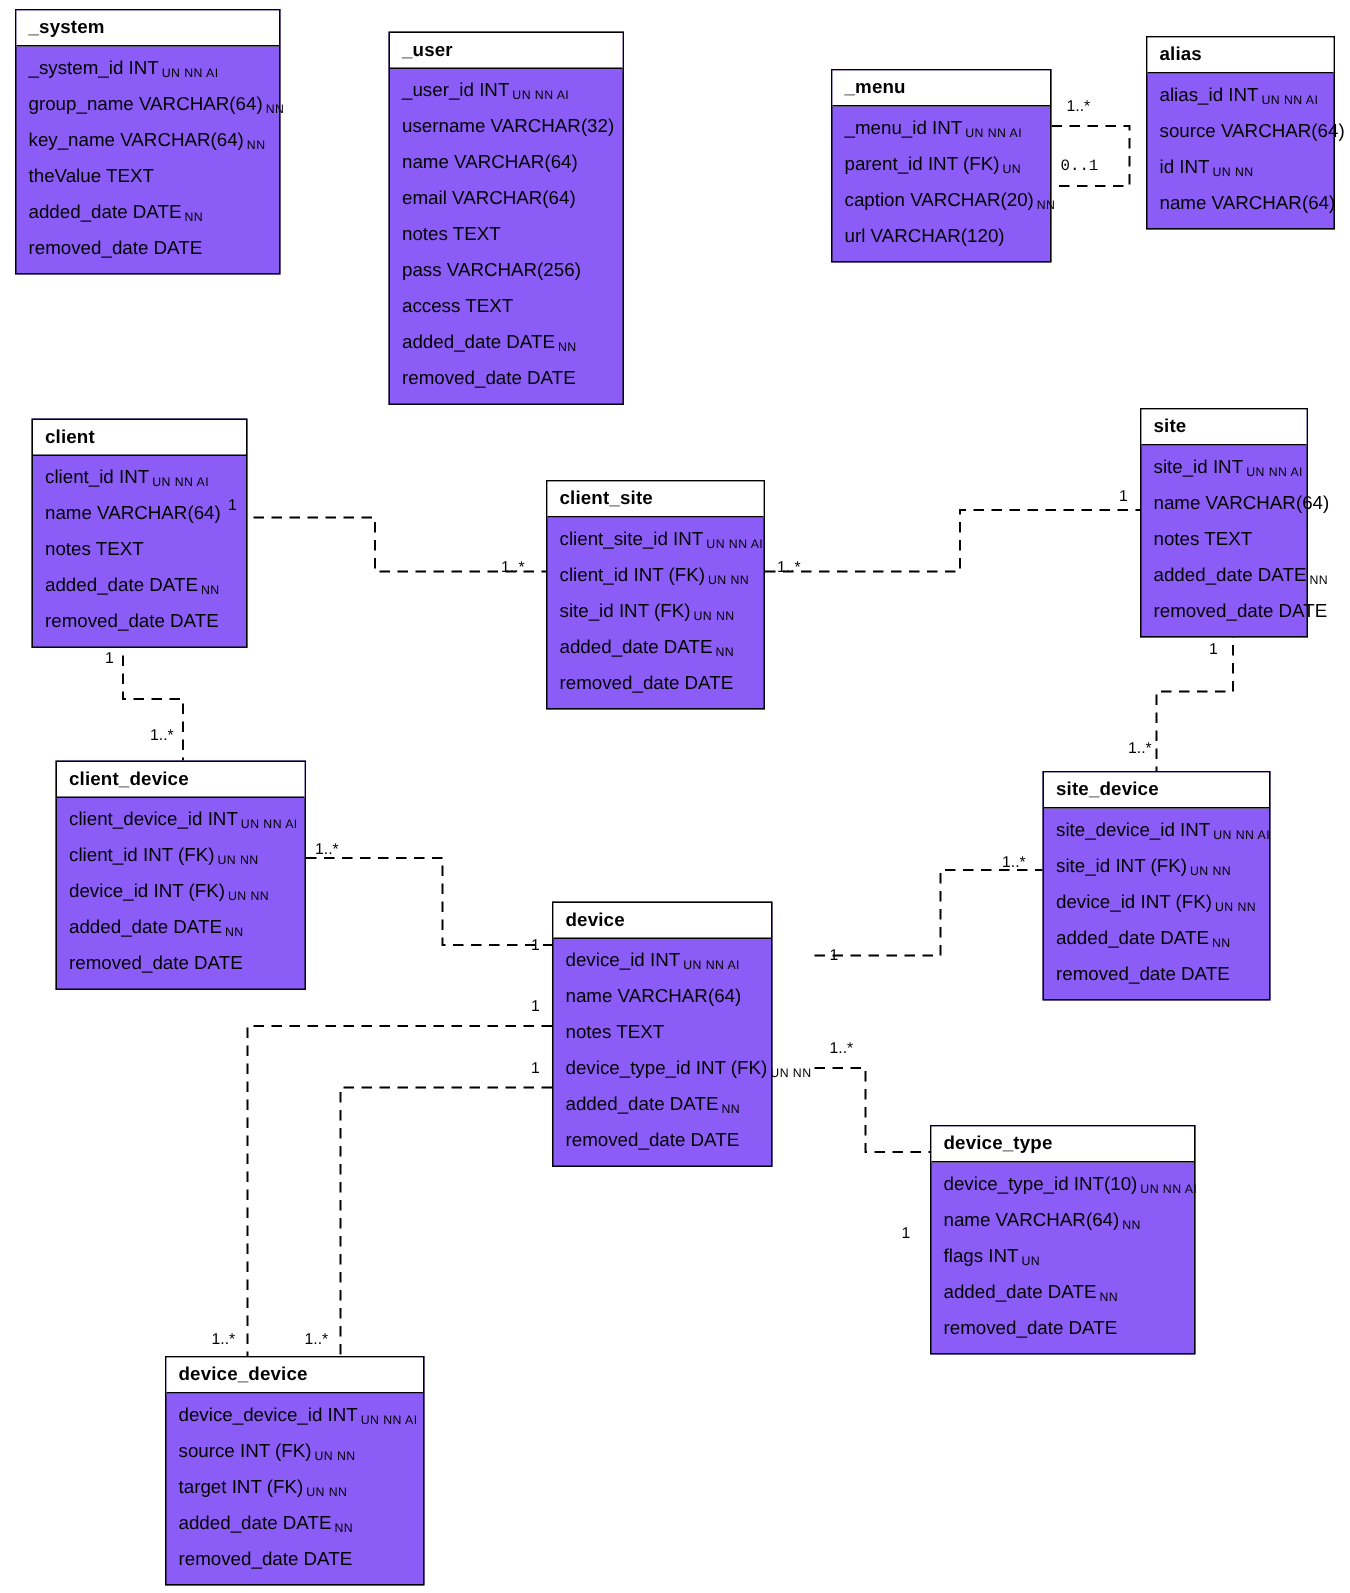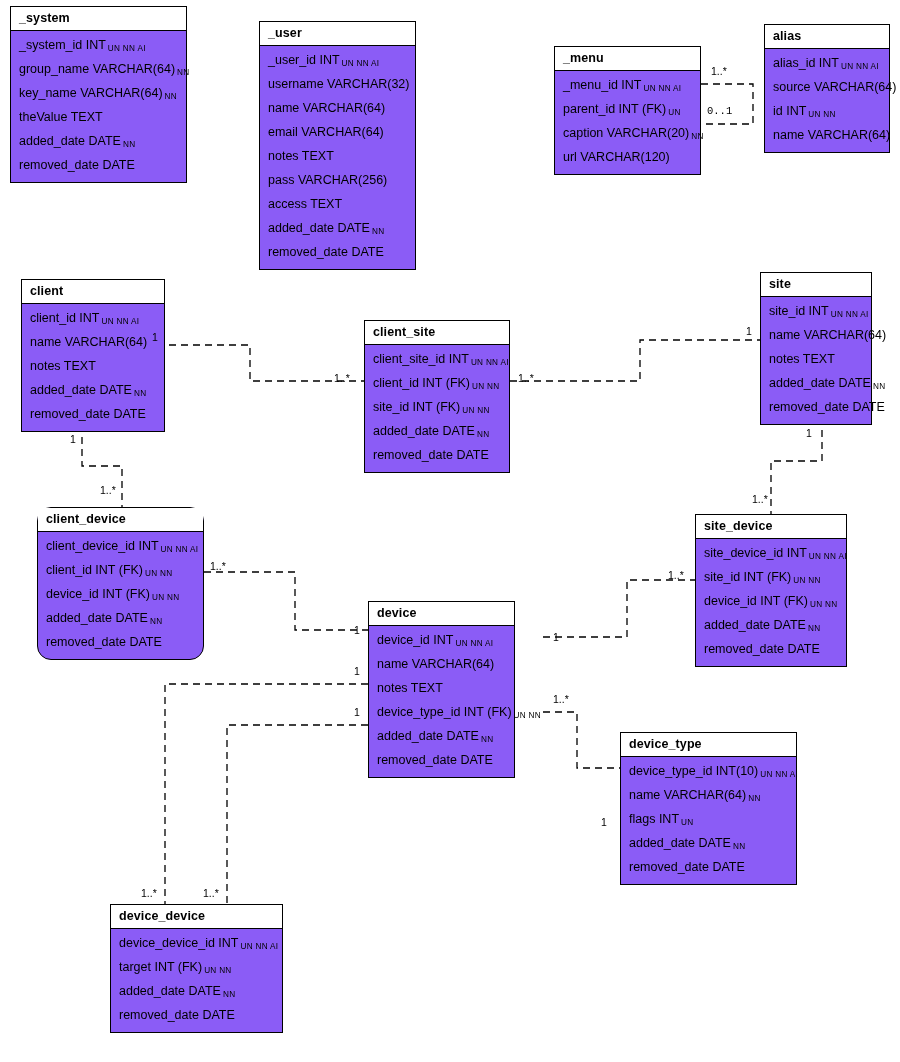--- a/index.html
+++ b/index.html
@@ -150,21 +150,21 @@
     <div class="title">site</div>
     <div class="cols">
       <div class="col"><span>site_id INT</span><span class="flag">UN NN AI</span></div>
       <div class="col"><span>name VARCHAR(64)</span><span class="flag"></span></div>
       <div class="col"><span>notes TEXT</span><span class="flag"></span></div>
       <div class="col"><span>added_date DATE</span><span class="flag">NN</span></div>
       <div class="col"><span>removed_date DATE</span><span class="flag"></span></div>
     </div>
   </div>
 
-  <div class="entity" style="left:37px;top:507px;width:167px;border-radius:14px;">
+  <div class="entity" style="left:37px;top:507px;width:167px;">
     <div class="title">client_device</div>
     <div class="cols">
       <div class="col"><span>client_device_id INT</span><span class="flag">UN NN AI</span></div>
       <div class="col"><span>client_id INT (FK)</span><span class="flag">UN NN</span></div>
       <div class="col"><span>device_id INT (FK)</span><span class="flag">UN NN</span></div>
       <div class="col"><span>added_date DATE</span><span class="flag">NN</span></div>
       <div class="col"><span>removed_date DATE</span><span class="flag"></span></div>
     </div>
   </div>
 
@@ -184,35 +184,36 @@
     <div class="cols">
       <div class="col"><span>device_id INT</span><span class="flag">UN NN AI</span></div>
       <div class="col"><span>name VARCHAR(64)</span><span class="flag"></span></div>
       <div class="col"><span>notes TEXT</span><span class="flag"></span></div>
       <div class="col"><span>device_type_id INT (FK)</span><span class="flag">UN NN</span></div>
       <div class="col"><span>added_date DATE</span><span class="flag">NN</span></div>
       <div class="col"><span>removed_date DATE</span><span class="flag"></span></div>
     </div>
   </div>
 
-  <div class="entity" style="left:620px;top:732px;width:177px;">
+  <div class="entity" style="left:620px;top:750px;width:177px;">
     <div class="title">device_type</div>
     <div class="cols">
       <div class="col"><span>device_type_id INT(10)</span><span class="flag">UN NN AI</span></div>
       <div class="col"><span>name VARCHAR(64)</span><span class="flag">NN</span></div>
       <div class="col"><span>flags INT</span><span class="flag">UN</span></div>
       <div class="col"><span>added_date DATE</span><span class="flag">NN</span></div>
       <div class="col"><span>removed_date DATE</span><span class="flag"></span></div>
     </div>
   </div>
 
   <div class="entity" style="left:110px;top:904px;width:173px;">
     <div class="title">device_device</div>
     <div class="cols">
       <div class="col"><span>device_device_id INT</span><span class="flag">UN NN AI</span></div>
+      <div class="col"><span>source INT (FK)</span><span class="flag">UN NN</span></div>
       <div class="col"><span>target INT (FK)</span><span class="flag">UN NN</span></div>
       <div class="col"><span>added_date DATE</span><span class="flag">NN</span></div>
       <div class="col"><span>removed_date DATE</span><span class="flag"></span></div>
     </div>
   </div>
 
   <div class="card" style="left:711px;top:66px;">1..*</div>
   <div class="card" style="left:707px;top:106px;font-family:Liberation Mono, monospace;">0..1</div>
   <div class="card" style="left:152px;top:332px;">1</div>
   <div class="card" style="left:334px;top:373px;">1..*</div>

